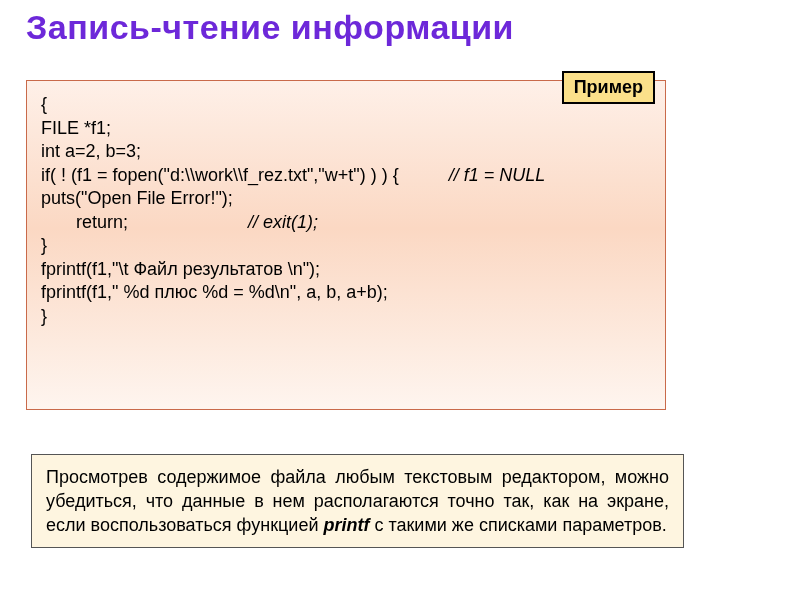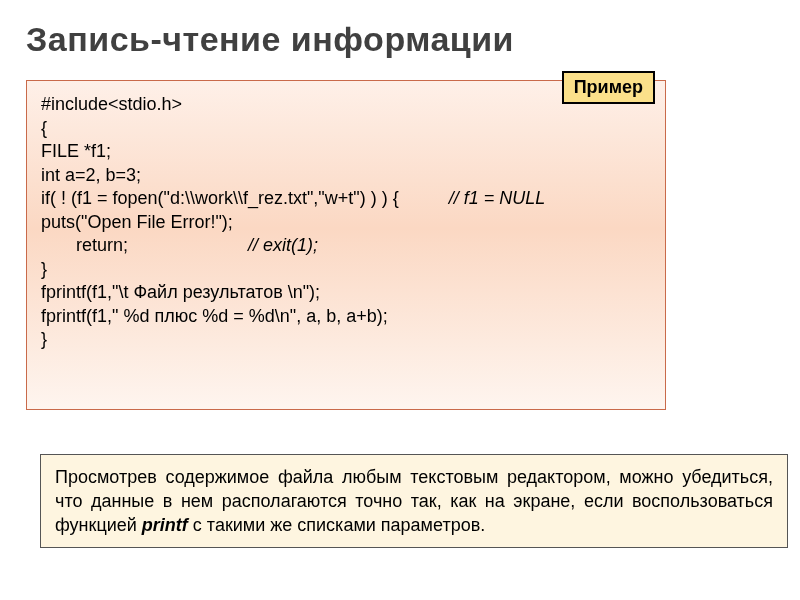--- a/index.html
+++ b/index.html
@@ -5,24 +5,24 @@
   * { margin: 0; padding: 0; box-sizing: border-box; }
   body {
     width: 800px;
     height: 600px;
     background: #ffffff;
     font-family: Arial, Helvetica, sans-serif;
     position: relative;
     overflow: hidden;
   }
   .title {
-    color: #404040;
+    color: #6d28d9;
     font-weight: bold;
     font-size: 34px;
-    padding: 20px 0 0 26px;
+    padding: 8px 0 0 26px;
     font-family: Verdana, Arial, sans-serif;
     letter-spacing: 0.5px;
   }
   .code-box {
     position: absolute;
     left: 26px;
     top: 80px;
     width: 640px;
     height: 330px;
     border: 1px solid #c96a4a;
@@ -43,44 +43,43 @@
   .code-line {
     font-family: Arial, Helvetica, sans-serif;
     font-size: 18px;
     line-height: 23.5px;
     color: #000;
     white-space: pre;
   }
   .comment { font-style: italic; text-align: center; }
   .explain-box {
     position: absolute;
-    left: 40px;
+    left: 31px;
     top: 454px;
-    width: 748px;
+    width: 653px;
     border: 1px solid #555;
     background: #fef5e0;
     padding: 10px 14px;
   }
   .explain-text {
     font-family: Arial, Helvetica, sans-serif;
     font-size: 18px;
     line-height: 24px;
     color: #000;
     text-align: justify;
   }
   .explain-text b { font-weight: bold; font-style: italic; }
 </style>
 </head>
 <body>
 
 <div class="title">Запись-чтение информации</div>
 
 <div class="code-box">
   <div class="badge">Пример</div>
-  <div class="code-line">#include&lt;stdio.h&gt;</div>
   <div class="code-line">{</div>
   <div class="code-line">FILE *f1;</div>
   <div class="code-line">int a=2, b=3;</div>
   <div class="code-line"><span>if( ! (f1 = fopen("d:\\work\\f_rez.txt","w+t") ) ) {          </span><span class="comment">// f1 = NULL</span></div>
   <div class="code-line">puts("Open File Error!");</div>
   <div class="code-line"><span>       return;                        </span><span class="comment">// exit(1);</span></div>
   <div class="code-line">}</div>
   <div class="code-line">fprintf(f1,"\t Файл результатов \n");</div>
   <div class="code-line">fprintf(f1," %d плюс %d = %d\n", a, b, a+b);</div>
   <div class="code-line">}</div>

